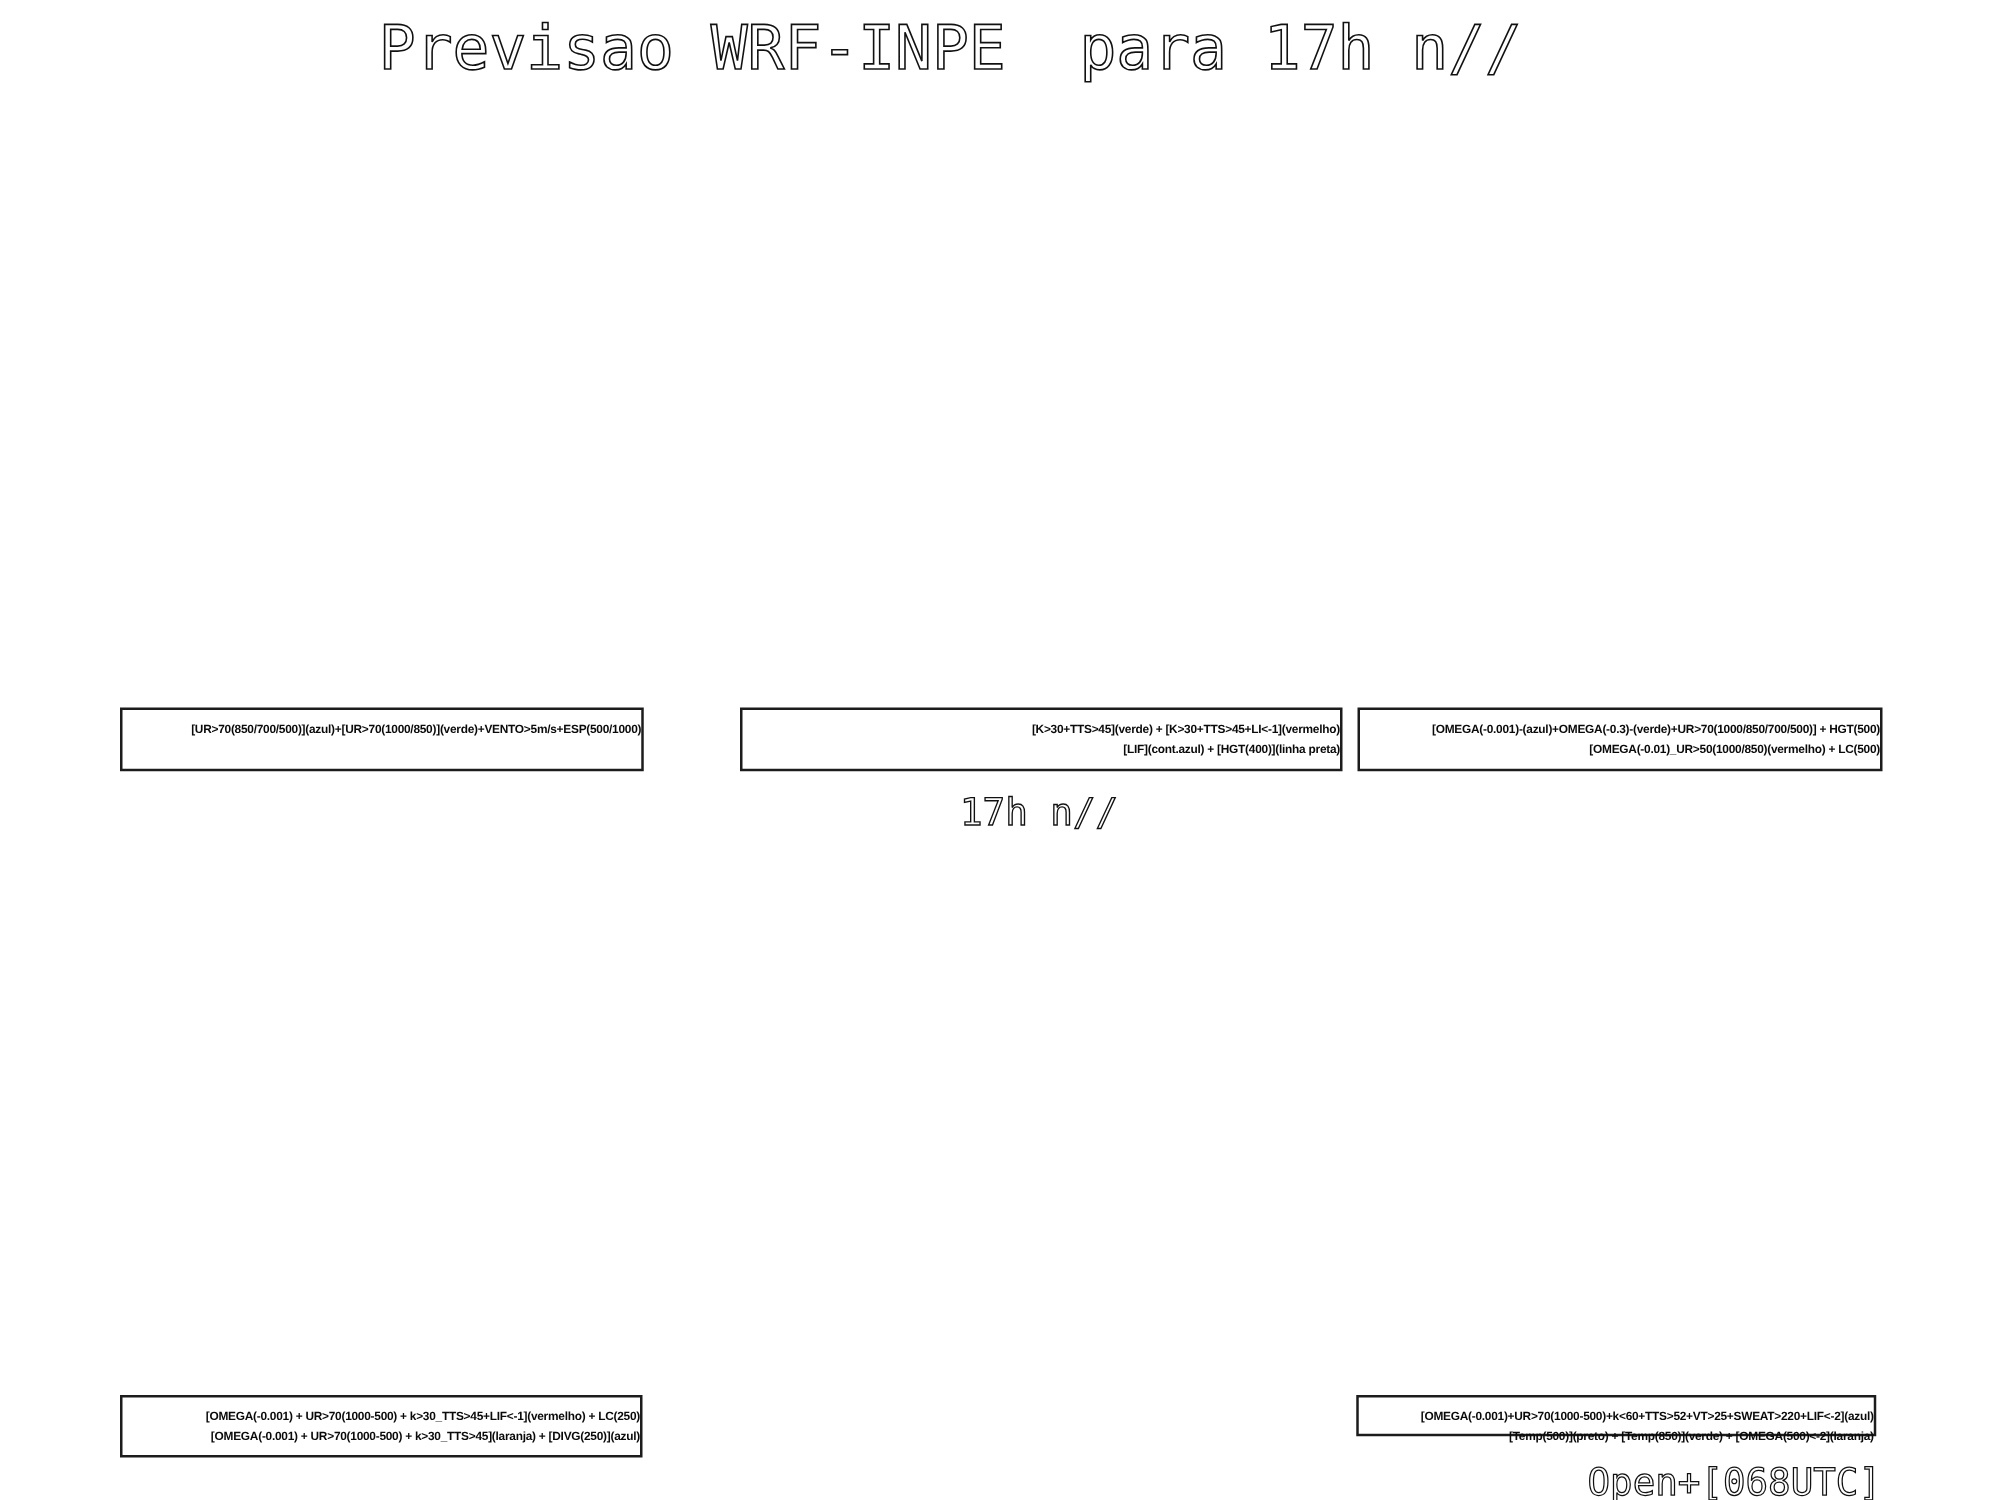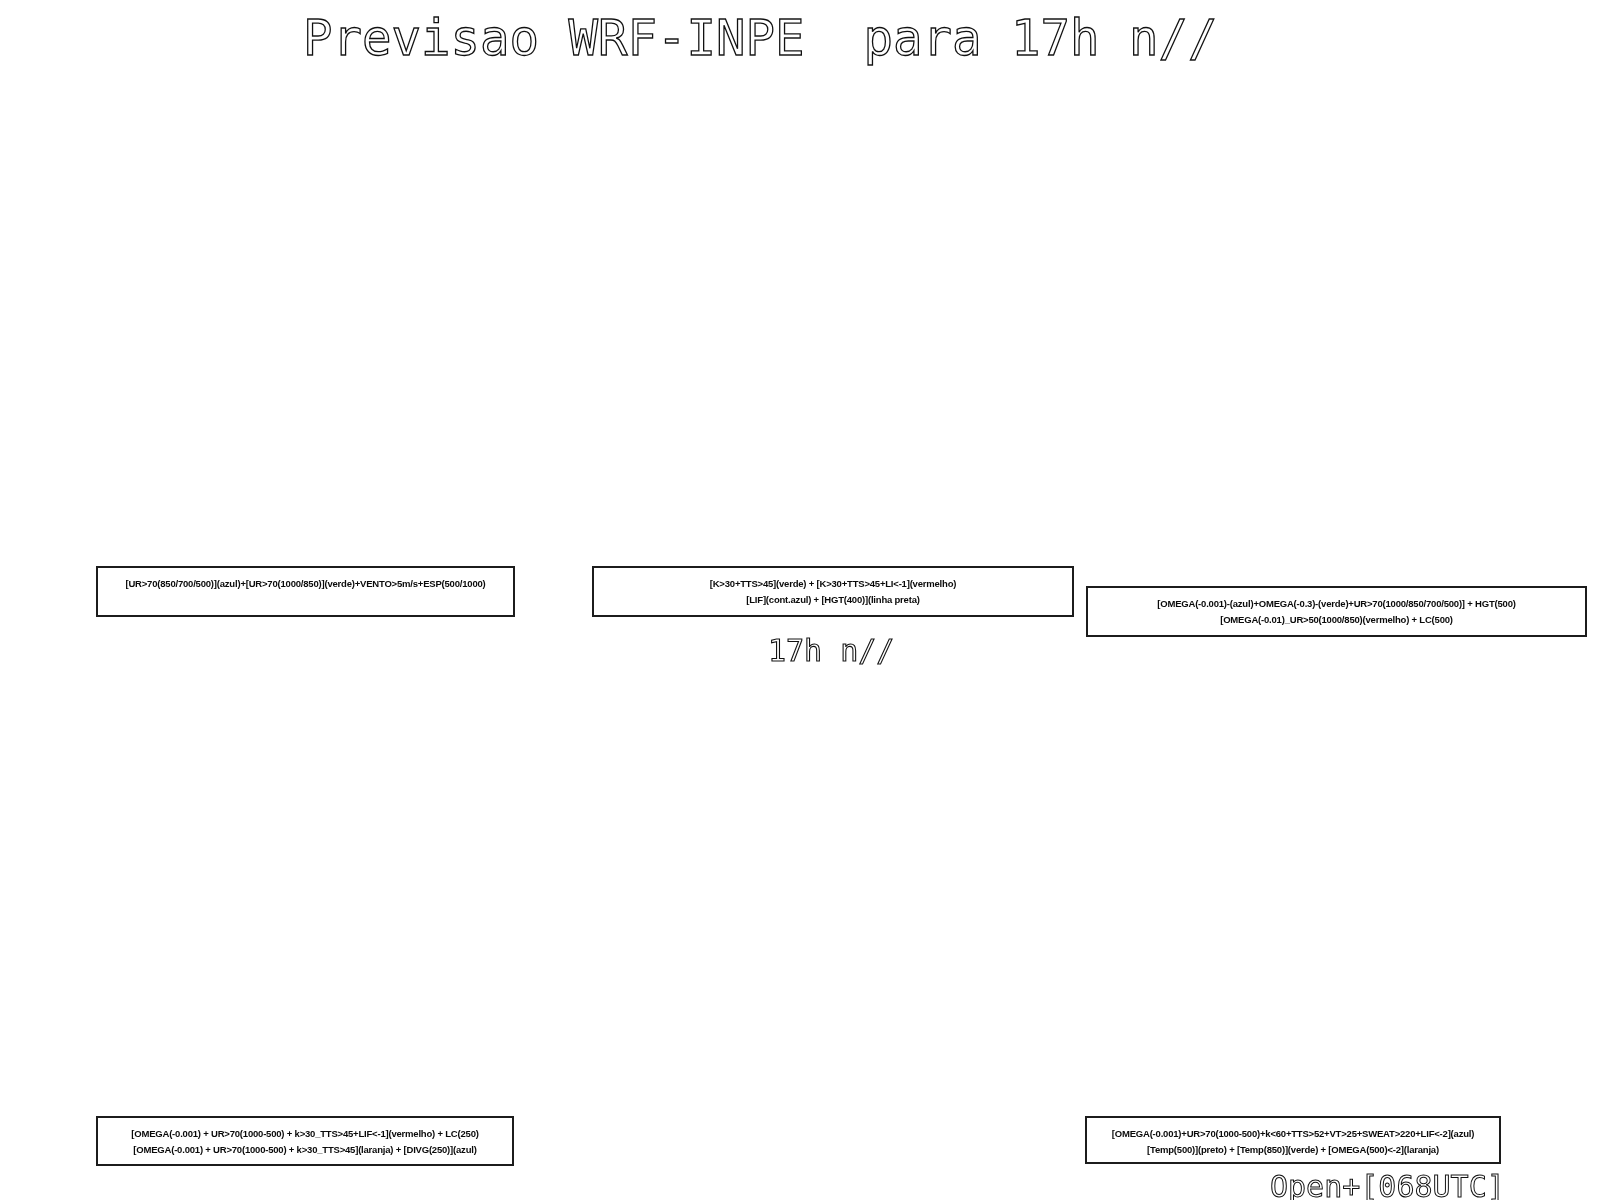--- a/index.html
+++ b/index.html
@@ -54,27 +54,28 @@
     padding-top:8px;
     font-family:"Liberation Sans","DejaVu Sans",sans-serif;
     font-weight:bold;
     font-size:9.5px;
     letter-spacing:-0.2px;
     line-height:16px;
     color:#0a0a0a;
   }
   .legend-line{
     white-space:nowrap;
+    text-align:right;
   }
   .box-tl{left:96px;  top:566px; width:419px; height:51px;}
   .box-tc{left:592px; top:566px; width:482px; height:51px;}
-  .box-tr{left:1086px;top:586px; width:501px; height:51px;}
+  .box-tr{left:1086px;top:566px; width:420px; height:51px;}
   .box-bl{left:96px;  top:1116px;width:418px; height:50px;}
   .box-bc{left:582px; top:1116px;width:437px; height:50px;}
-  .box-br{left:1085px;top:1116px;width:416px; height:48px;}
+  .box-br{left:1085px;top:1116px;width:416px; height:33px;}
 </style>
 </head>
 <body>
 
 <div class="page">
 
   <div class="stroke-text title">Previsao WRF-INPE  para 17h n//</div>
 
   <div class="legend-box box-tl">
     <div class="legend-line">[UR&gt;70(850/700/500)](azul)+[UR&gt;70(1000/850)](verde)+VENTO&gt;5m/s+ESP(500/1000)</div>

